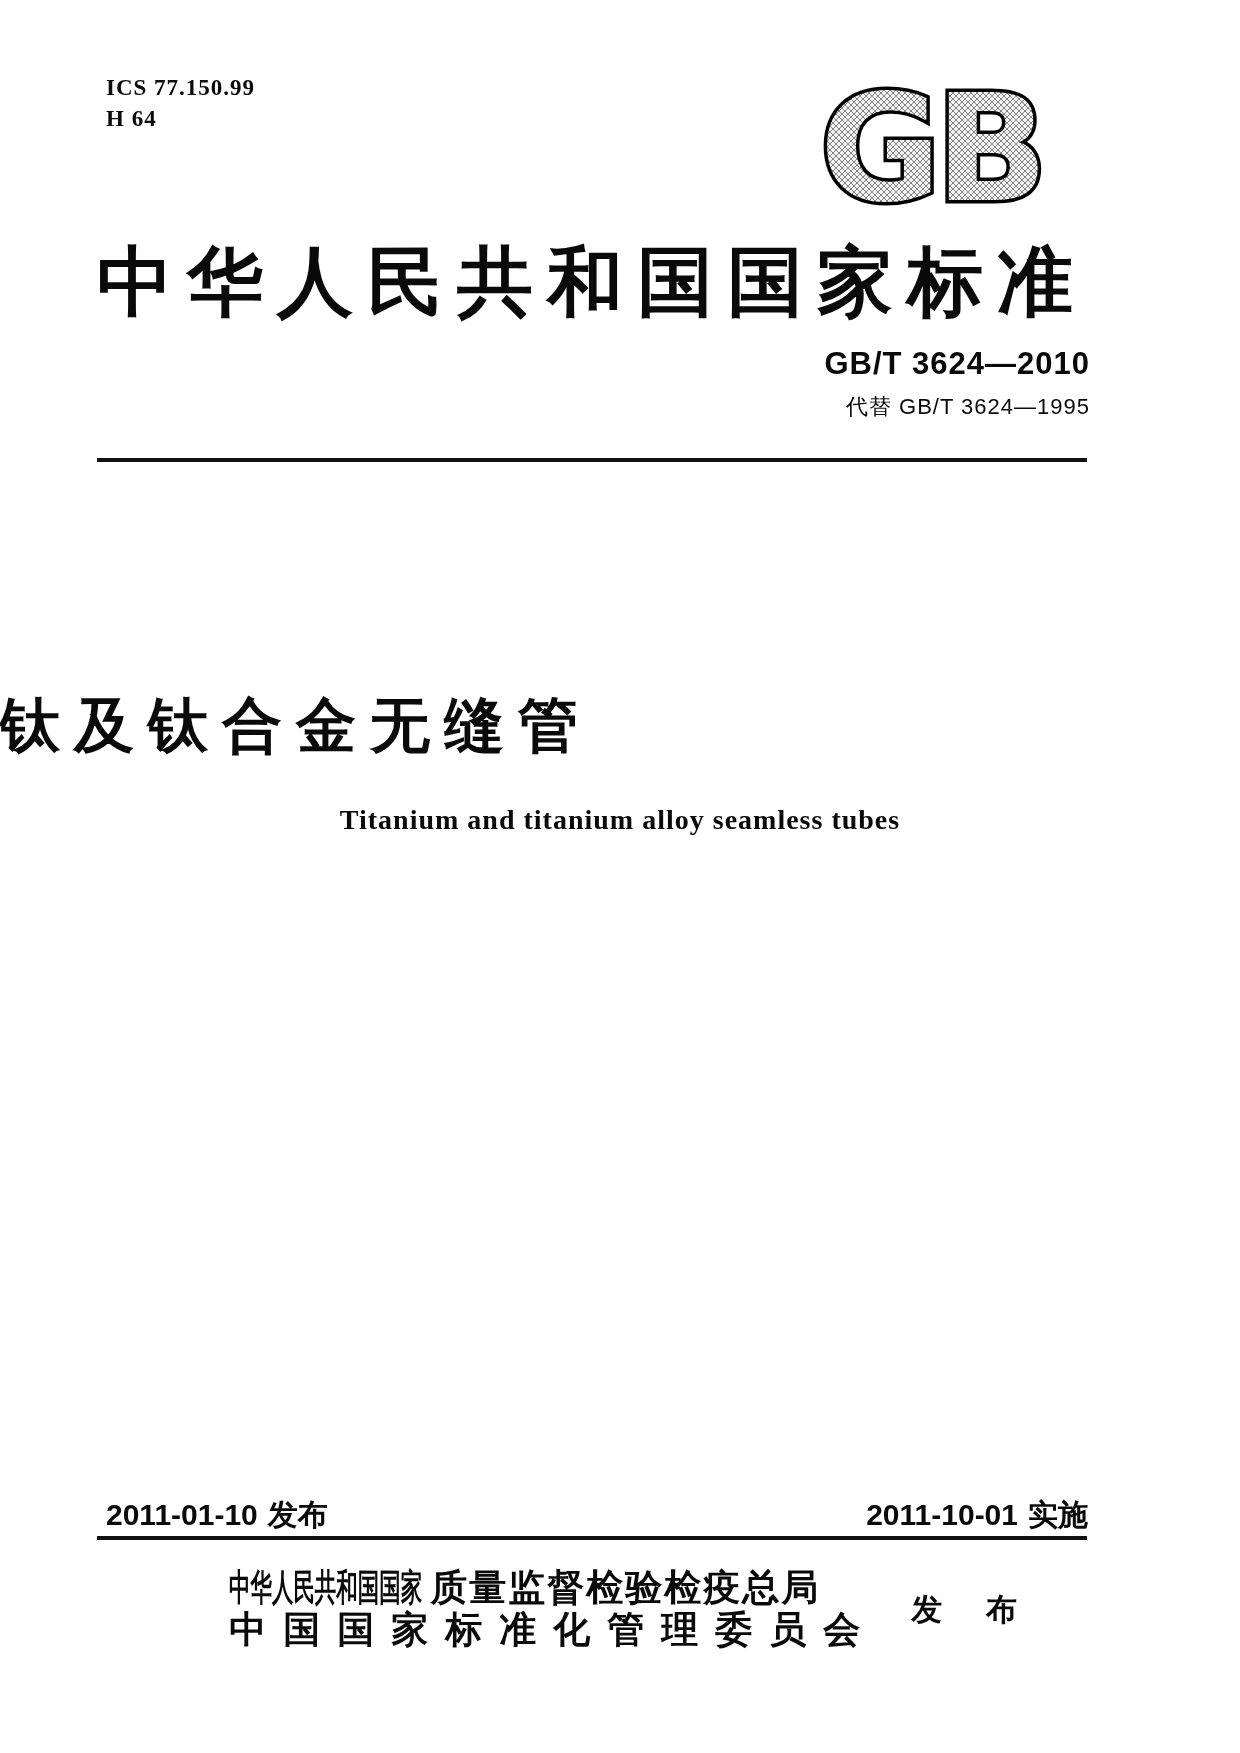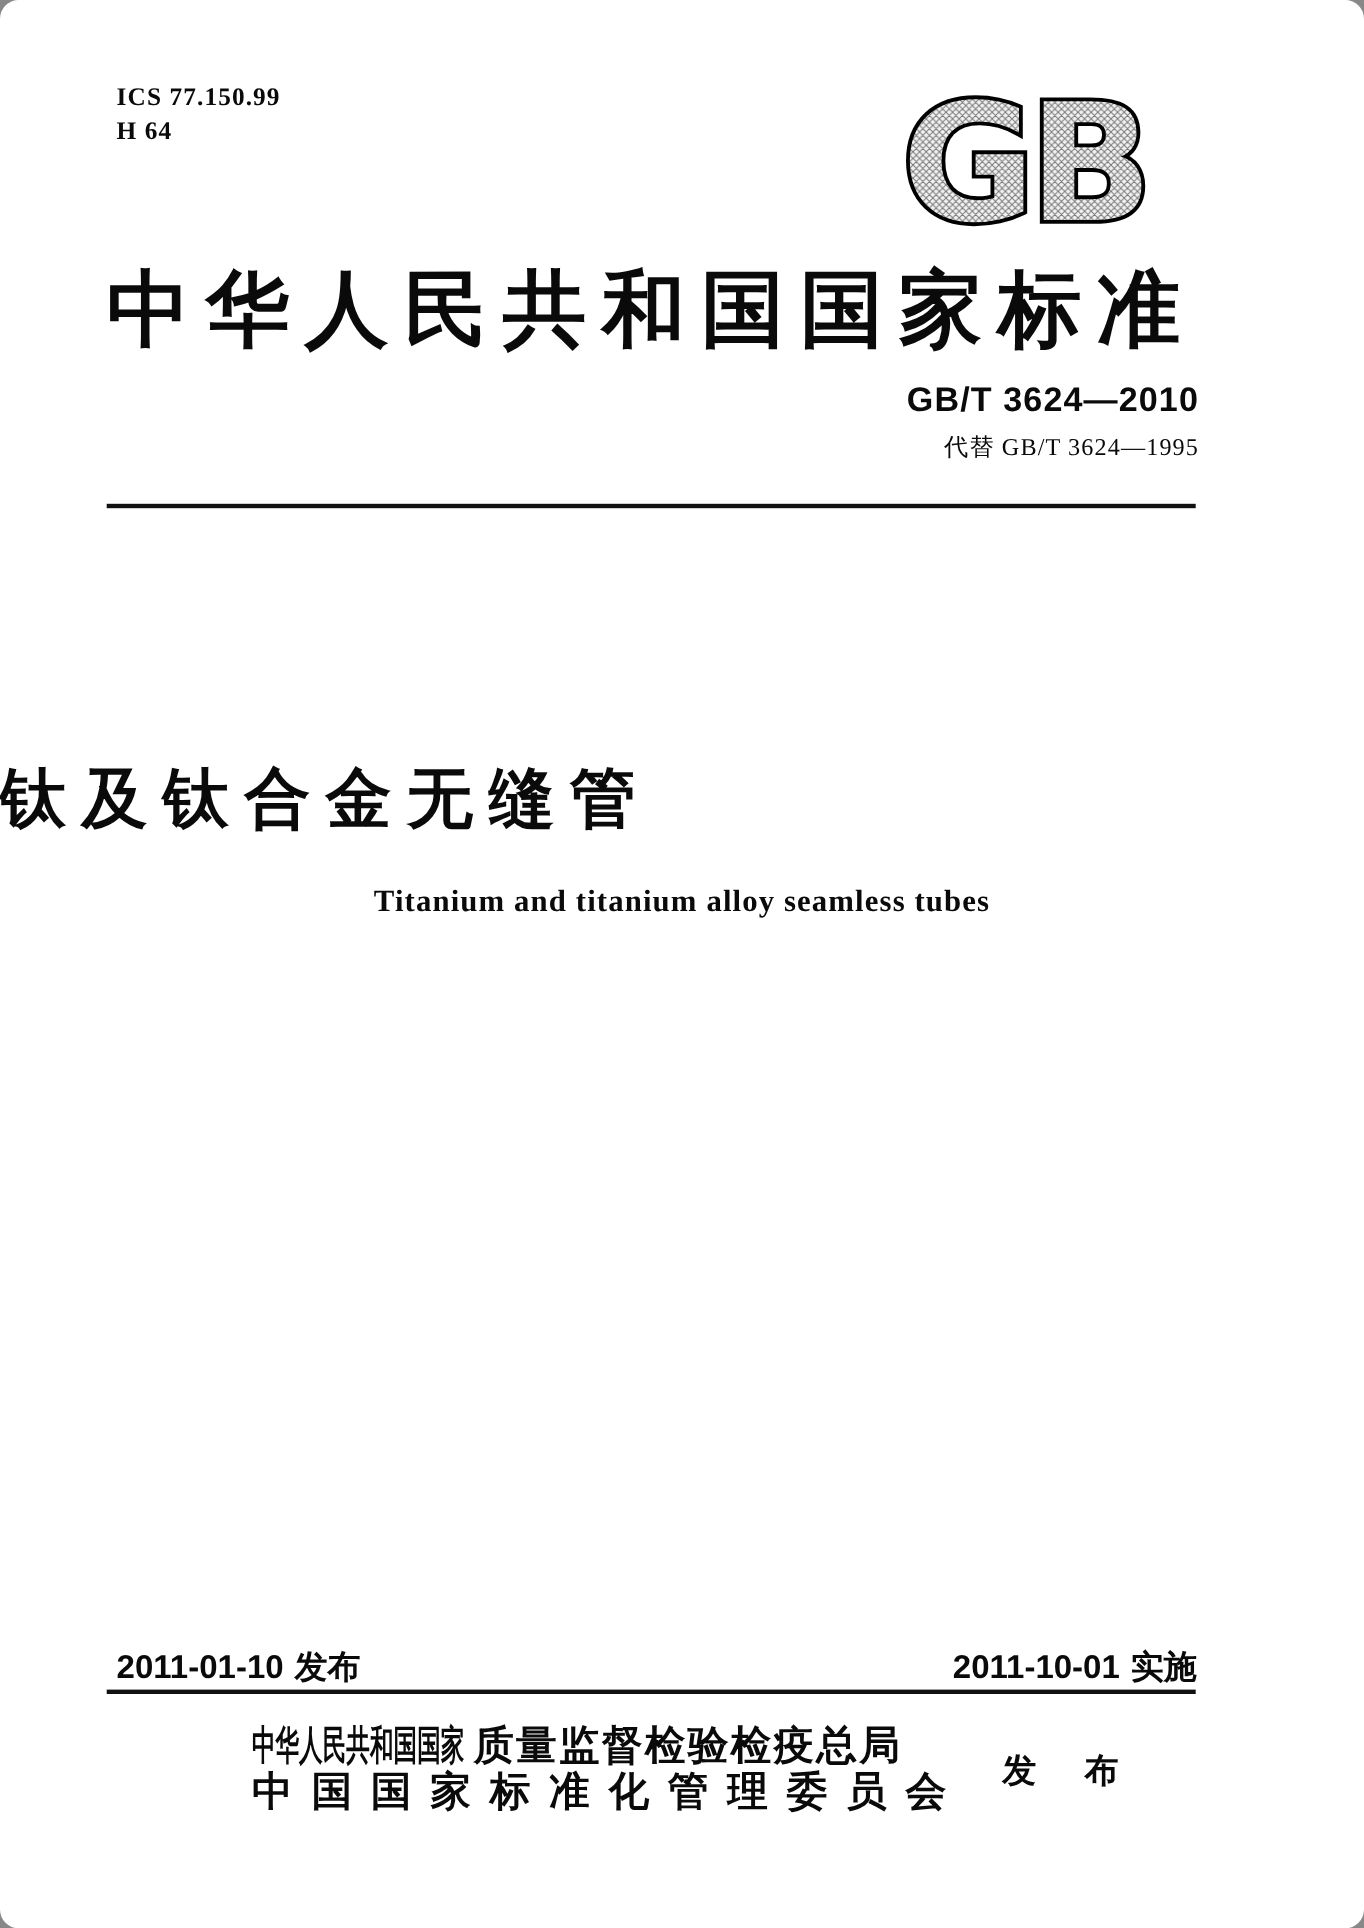--- a/index.html
+++ b/index.html
@@ -9,21 +9,20 @@
     font-family: "Liberation Sans", sans-serif;
   }
   .page {
     position: relative;
     width: 1240px;
     height: 1753px;
     margin: 0 auto;
     background: #ffffff;
     color: #0a0a0a;
     overflow: hidden;
-    border-radius: 17px;
   }
 
   
   .ics-block {
     position: absolute;
     left: 106px;
     top: 72px;
     font-family: "Liberation Serif", "DejaVu Serif", serif;
     font-weight: bold;
     font-size: 23px;
@@ -62,21 +61,21 @@
     top: 346px;
     font-family: "Liberation Sans", sans-serif;
     font-weight: bold;
     font-size: 31px;
     letter-spacing: 1px;
   }
   .replaces {
     position: absolute;
     right: 150px;
     top: 392px;
-    font-family: Liberation Serif, serif;
+    font-family: Liberation Sans, sans-serif;
     font-size: 22px;
     letter-spacing: 1px;
     margin-left: 18px;
   }
 
   .rule {
     position: absolute;
     left: 97px;
     width: 990px;
     height: 4px;

